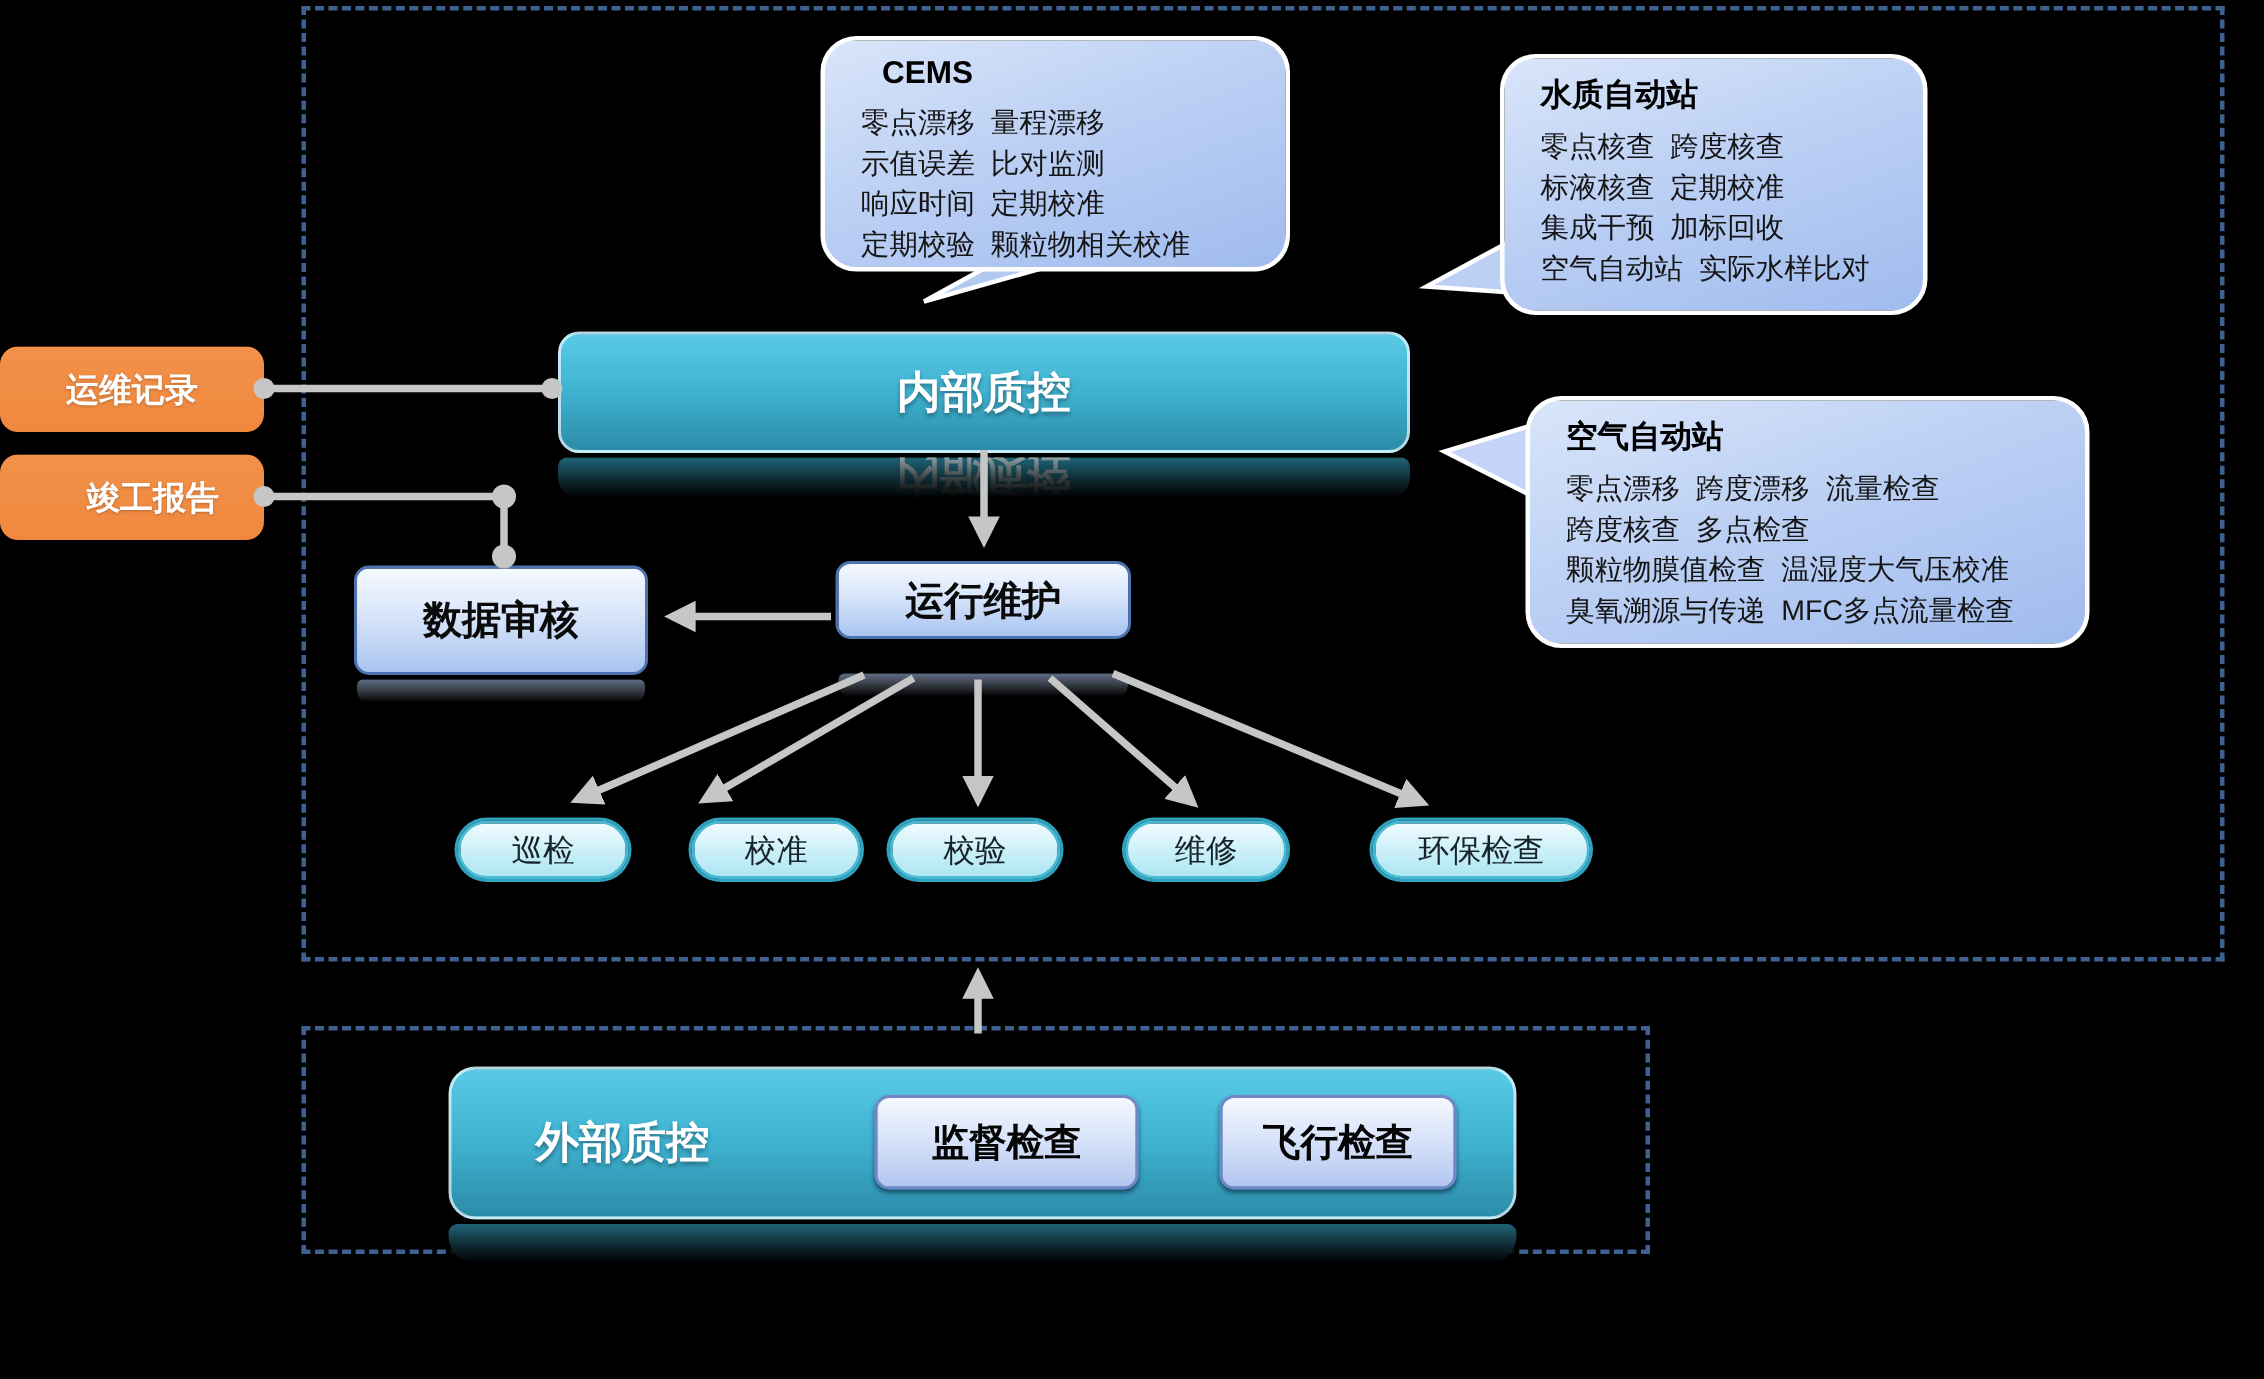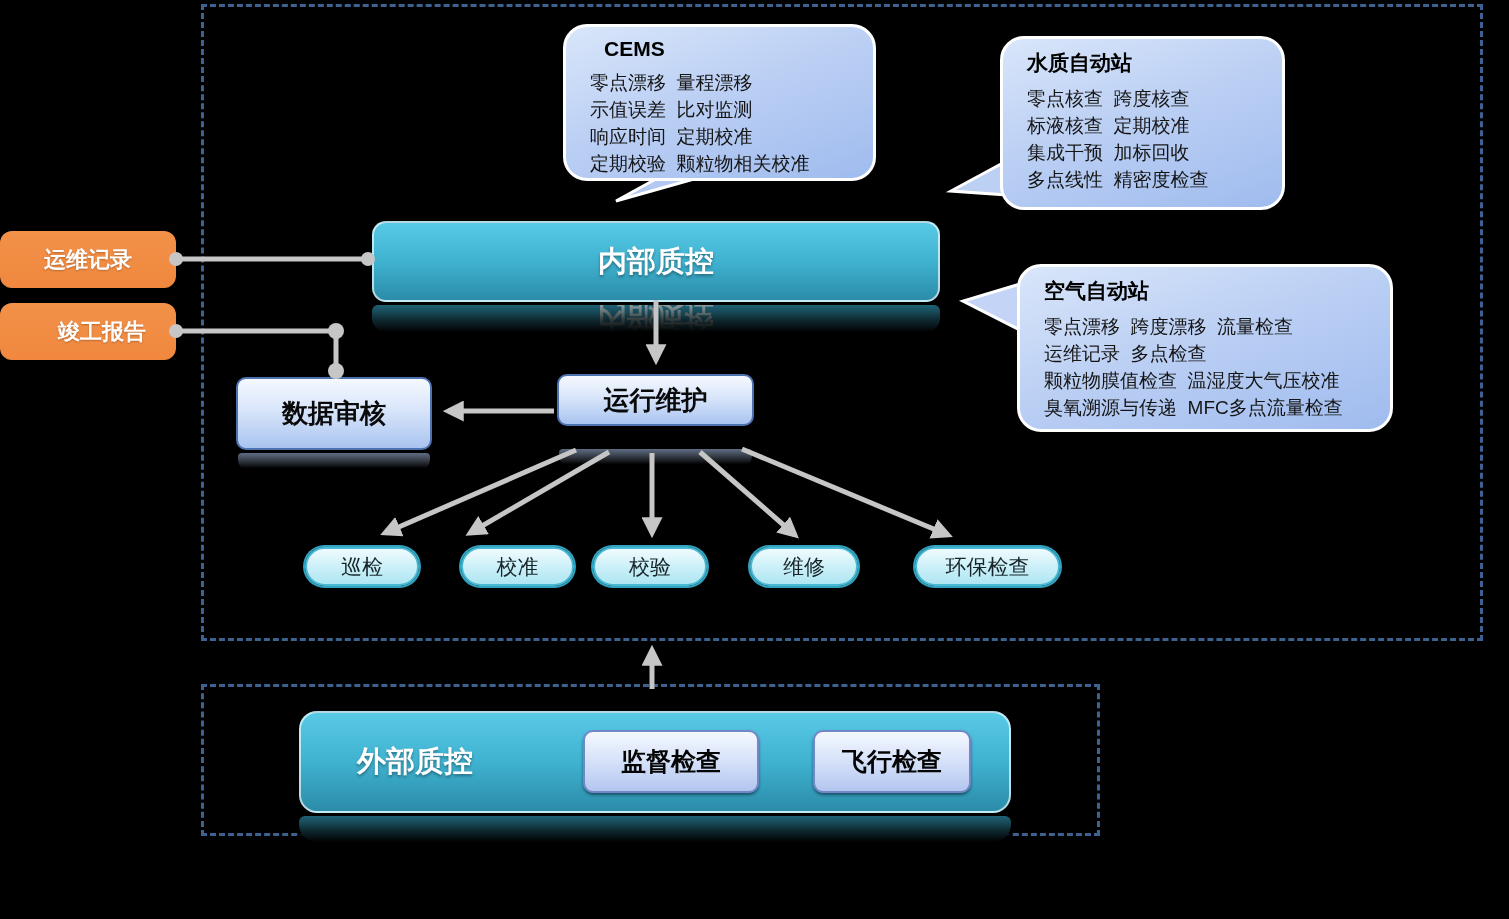--- a/index.html
+++ b/index.html
@@ -16,21 +16,21 @@
   .svg-layer { position:absolute; left:0; top:0; width:1509px; height:919px; pointer-events:none; }
   #tails-layer { z-index:1; }
   #connector-layer { z-index:5; }
 
   
   .bubble { position:absolute; z-index:2; border:3px solid #FFFFFF; border-radius:24px;
             background:linear-gradient(160deg,#D9E6FA 0%, #BCD0F4 45%, #9FBBEE 100%);
             padding:10px 22px 8px 24px; color:#111; }
   .bubble-title { font-weight:bold; font-size:21px; color:#000; margin-bottom:8px; }
   .bubble-line { font-size:19px; line-height:27px; white-space:pre; color:#151515; }
-  #bubble-cems  { left:563px; top:24px;  width:313px; height:157px; }
+  #bubble-cems  { left:547px; top:24px;  width:313px; height:157px; }
   #bubble-water { left:1000px; top:36px; width:285px; height:174px; }
   #bubble-air   { left:1017px; top:264px; width:376px; height:168px; }
   #bubble-cems .bubble-title { padding-left:14px; }
 
   
   .orange-label { position:absolute; z-index:2; left:0; width:176px; height:57px; border-radius:12px;
                   background:linear-gradient(180deg,#F4975199 , #F0883E) #F0883E;
                   color:#fff; font-size:22px; font-weight:bold; display:flex; align-items:center;
                   justify-content:center; text-shadow:0 1px 2px rgba(0,0,0,0.25); }
   #label-record { top:231px; }
@@ -107,27 +107,27 @@
     <div class="bubble-line">示值误差  比对监测</div>
     <div class="bubble-line">响应时间  定期校准</div>
     <div class="bubble-line">定期校验  颗粒物相关校准</div>
   </div>
 
   <div class="bubble" id="bubble-water">
     <div class="bubble-title">水质自动站</div>
     <div class="bubble-line">零点核查  跨度核查</div>
     <div class="bubble-line">标液核查  定期校准</div>
     <div class="bubble-line">集成干预  加标回收</div>
-    <div class="bubble-line">多点线性  精密度检查</div>
+    <div class="bubble-line">空气自动站  实际水样比对</div>
   </div>
 
   <div class="bubble" id="bubble-air">
     <div class="bubble-title">空气自动站</div>
     <div class="bubble-line">零点漂移  跨度漂移  流量检查</div>
-    <div class="bubble-line">运维记录  多点检查</div>
+    <div class="bubble-line">跨度核查  多点检查</div>
     <div class="bubble-line">颗粒物膜值检查  温湿度大气压校准</div>
     <div class="bubble-line">臭氧溯源与传递  MFC多点流量检查</div>
   </div>
 
   <div class="orange-label" id="label-record">
     <span>运维记录</span>
   </div>
   <div class="orange-label" id="label-report">
     <span>竣工报告</span>
   </div>

